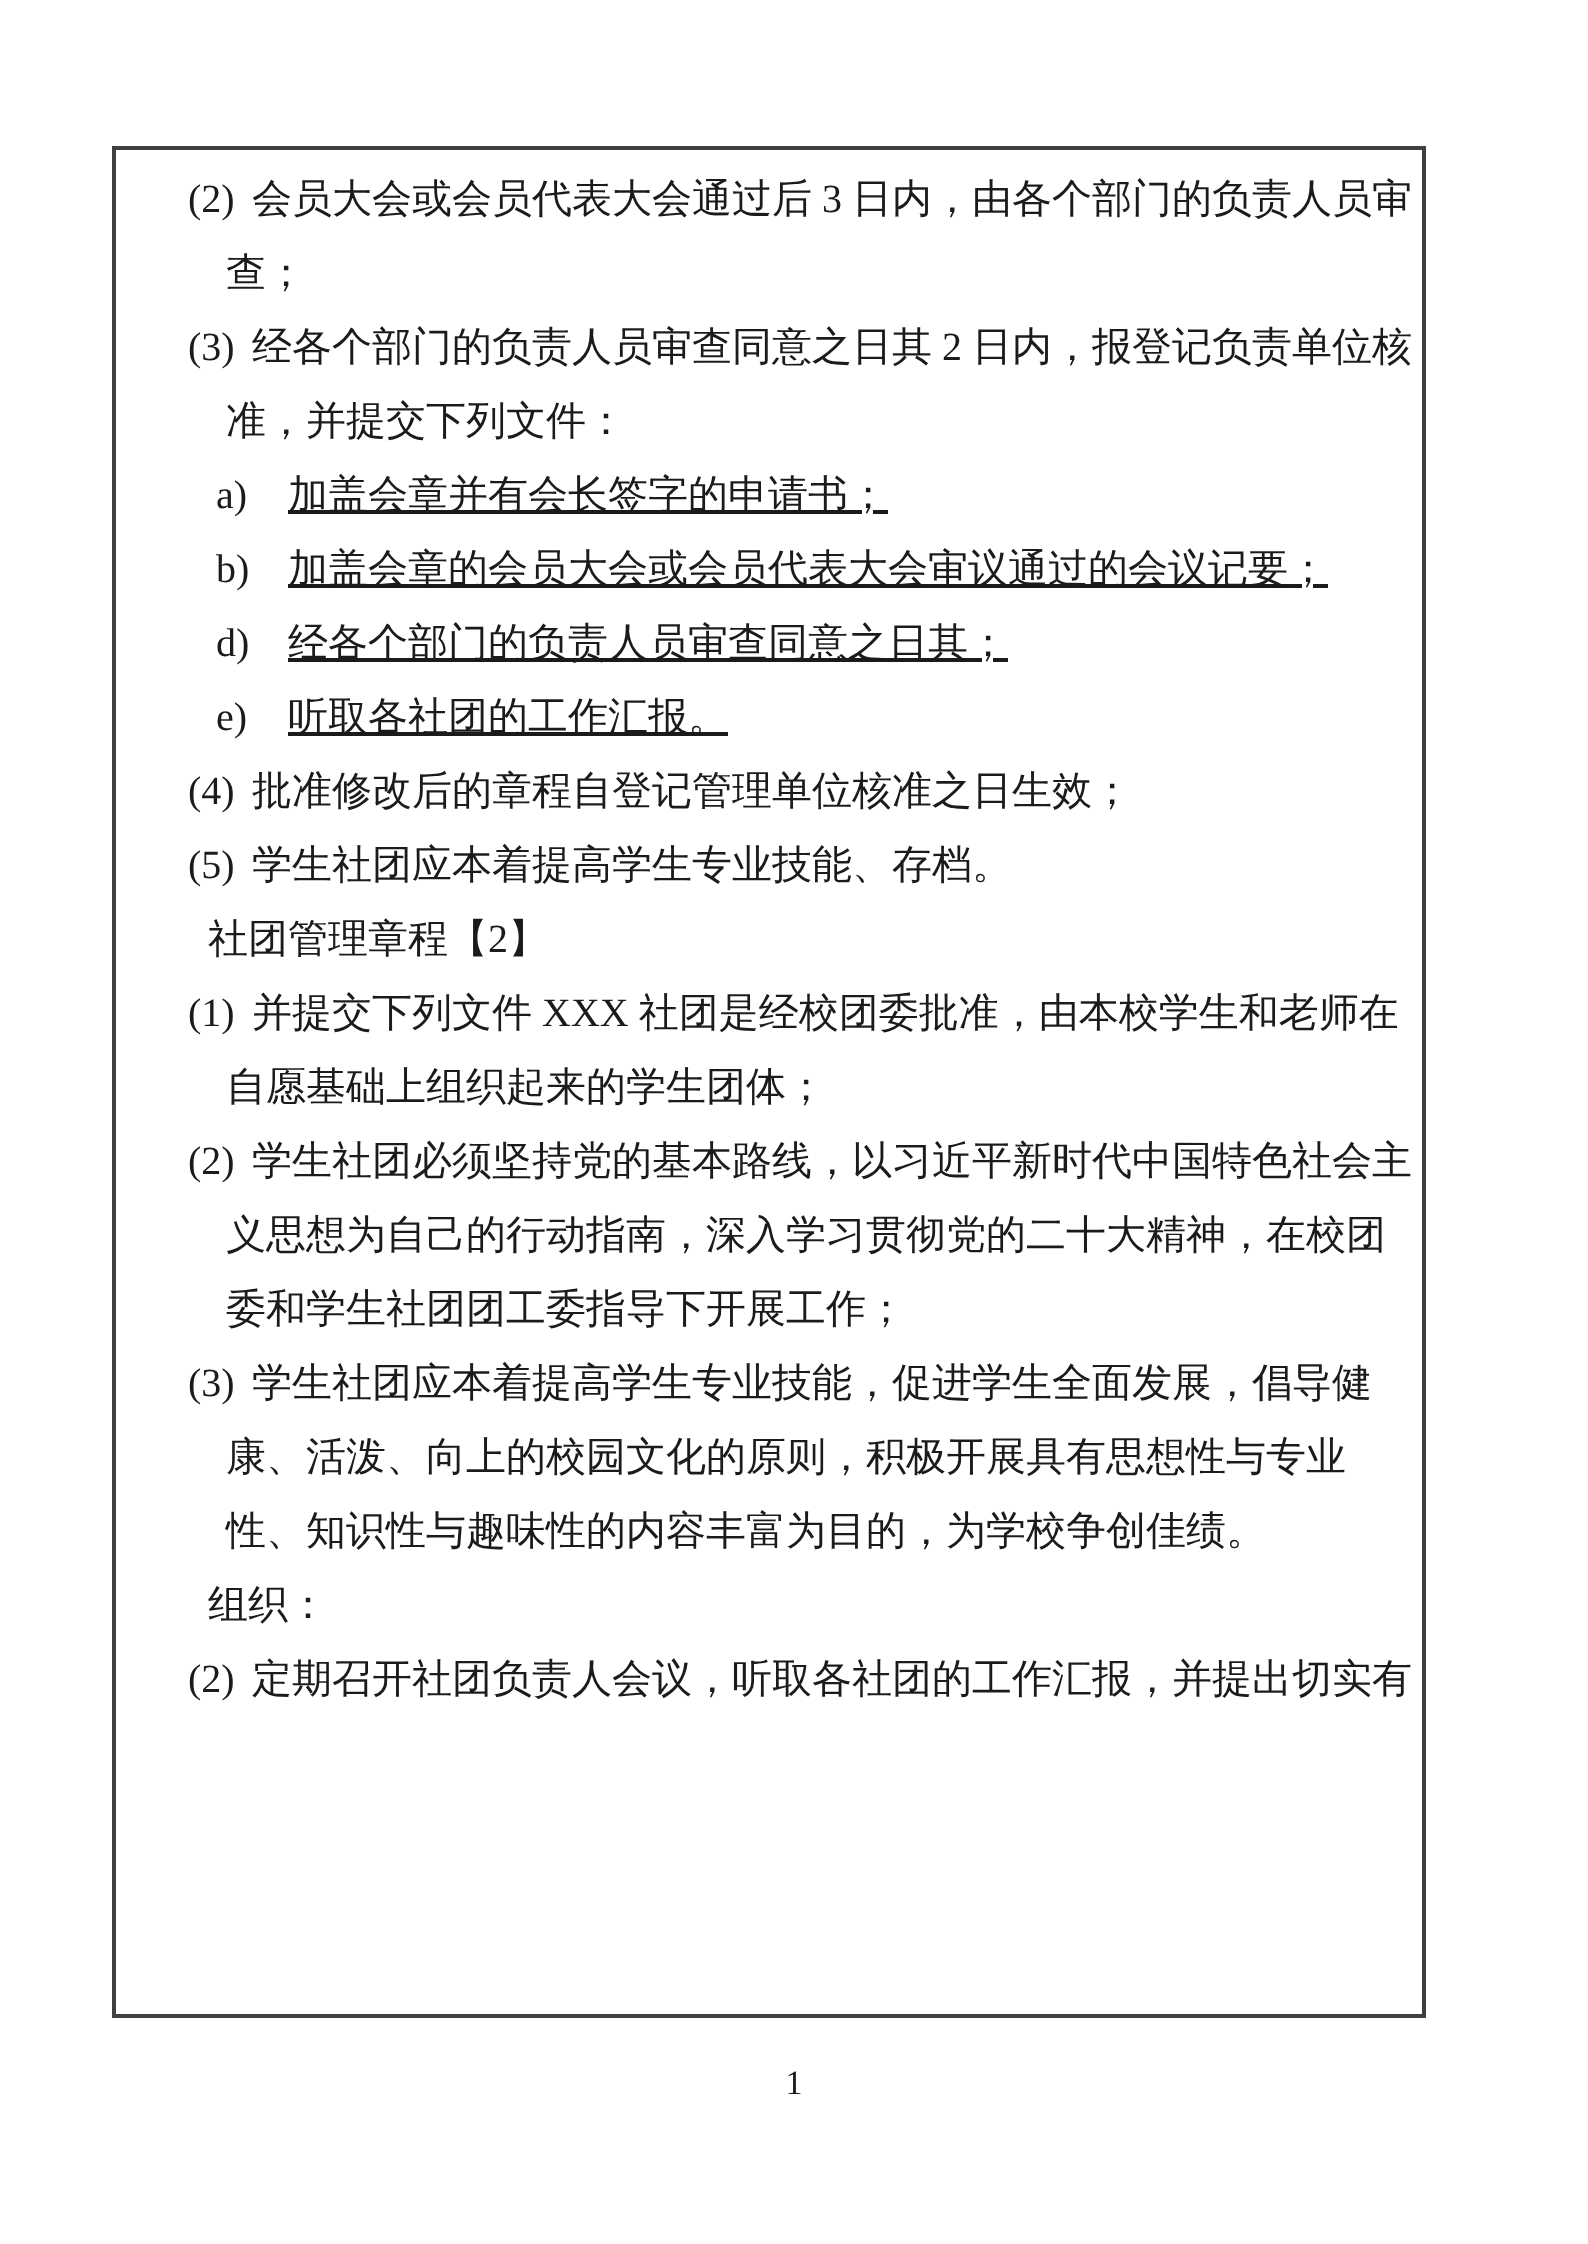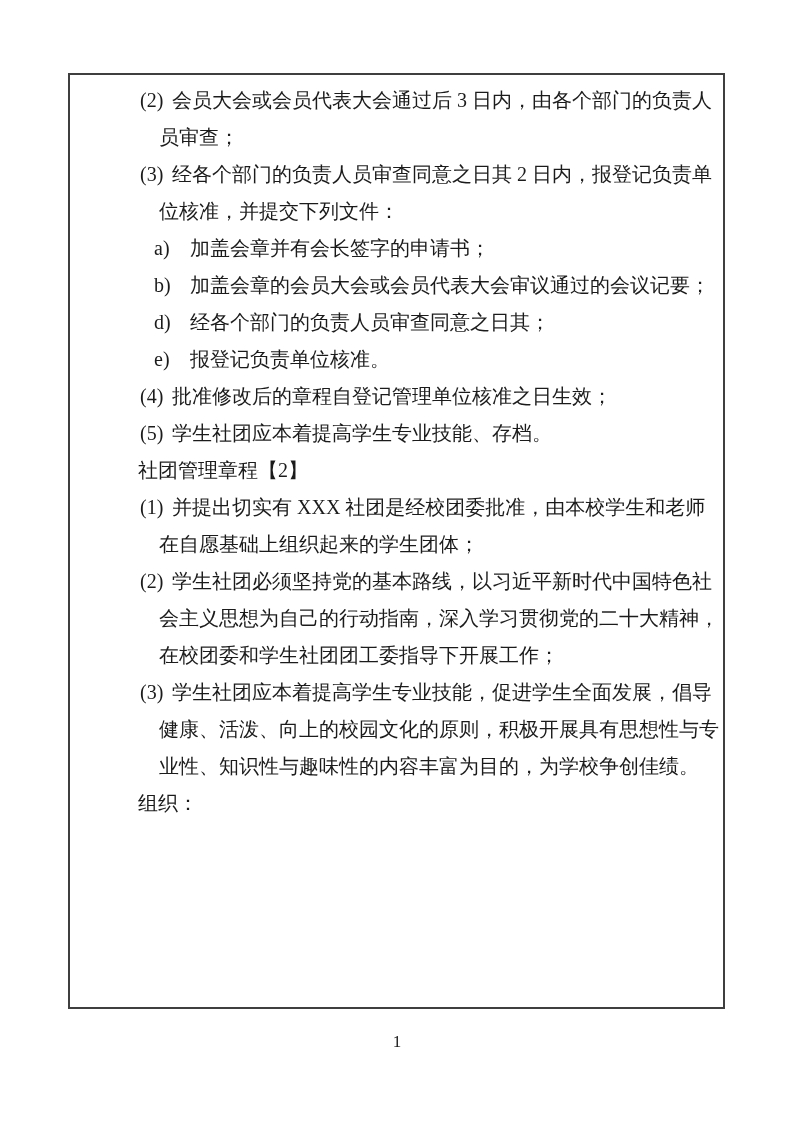--- a/index.html
+++ b/index.html
@@ -11,29 +11,28 @@
     position: relative;
     width: 794px;
     height: 1122px;
     background: #ffffff;
     overflow: hidden;
     font-family: "Liberation Serif", "DejaVu Serif", serif;
     color: #1b1b1b;
   }
   .doc-frame {
     position: absolute;
-    left: 68px;
+    left: 56px;
     top: 73px;
     width: 657px;
     height: 936px;
     border: 2px solid #3f3f3f;
     box-sizing: border-box;
     overflow: hidden;
     background: #ffffff;
-    padding-left: 34px;
   }
   .doc-content {
     padding: 7px 2px 0 34px;
     font-size: 20px;
     line-height: 37px;
     text-align: left;
   }
   p.para {
     margin: 0;
     padding: 0;
@@ -45,28 +44,29 @@
   }
   p.numbered .marker {
     display: inline-block;
     width: 32px;
     text-indent: 0;
   }
   
   p.lettered {
     margin-left: 52px;
     text-indent: -36px;
+    text-decoration: underline;
   }
   p.lettered .marker {
     display: inline-block;
     width: 36px;
     text-indent: 0;
   }
   p.heading {
-    margin-left: 0;
+    margin-left: 12px;
     text-indent: 0;
   }
   .page-number {
     position: absolute;
     top: 1032px;
     left: 0;
     width: 100%;
     text-align: center;
     font-size: 17px;
     line-height: 20px;
@@ -77,24 +77,25 @@
 <body>
 
 <div class="page">
   <div class="doc-frame">
     <div class="doc-content" id="doc-content">
         <p class="para numbered"><span class="marker">(2)</span><span class="ptext">会员大会或会员代表大会通过后 3 日内，由各个部门的负责人员审查；</span></p>
         <p class="para numbered"><span class="marker">(3)</span><span class="ptext">经各个部门的负责人员审查同意之日其 2 日内，报登记负责单位核准，并提交下列文件：</span></p>
         <p class="para lettered"><span class="marker">a)</span><span class="ptext">加盖会章并有会长签字的申请书；</span></p>
         <p class="para lettered"><span class="marker">b)</span><span class="ptext">加盖会章的会员大会或会员代表大会审议通过的会议记要；</span></p>
         <p class="para lettered"><span class="marker">d)</span><span class="ptext">经各个部门的负责人员审查同意之日其；</span></p>
-        <p class="para lettered"><span class="marker">e)</span><span class="ptext">报登记负责单位核准。</span></p>
+        <p class="para lettered"><span class="marker">e)</span><span class="ptext">听取各社团的工作汇报。</span></p>
         <p class="para numbered"><span class="marker">(4)</span><span class="ptext">批准修改后的章程自登记管理单位核准之日生效；</span></p>
         <p class="para numbered"><span class="marker">(5)</span><span class="ptext">学生社团应本着提高学生专业技能、存档。</span></p>
         <p class="para heading"><span class="ptext">社团管理章程【2】</span></p>
-        <p class="para numbered"><span class="marker">(1)</span><span class="ptext">并提出切实有 XXX 社团是经校团委批准，由本校学生和老师在自愿基础上组织起来的学生团体；</span></p>
+        <p class="para numbered"><span class="marker">(1)</span><span class="ptext">并提交下列文件 XXX 社团是经校团委批准，由本校学生和老师在自愿基础上组织起来的学生团体；</span></p>
         <p class="para numbered"><span class="marker">(2)</span><span class="ptext">学生社团必须坚持党的基本路线，以习近平新时代中国特色社会主义思想为自己的行动指南，深入学习贯彻党的二十大精神，在校团委和学生社团团工委指导下开展工作；</span></p>
         <p class="para numbered"><span class="marker">(3)</span><span class="ptext">学生社团应本着提高学生专业技能，促进学生全面发展，倡导健康、活泼、向上的校园文化的原则，积极开展具有思想性与专业性、知识性与趣味性的内容丰富为目的，为学校争创佳绩。</span></p>
         <p class="para heading"><span class="ptext">组织：</span></p>
+        <p class="para numbered"><span class="marker">(2)</span><span class="ptext">定期召开社团负责人会议，听取各社团的工作汇报，并提出切实有</span></p>
       </div>
   </div>
   <div class="page-number">1</div>
 </div>
 
 </body></html>

